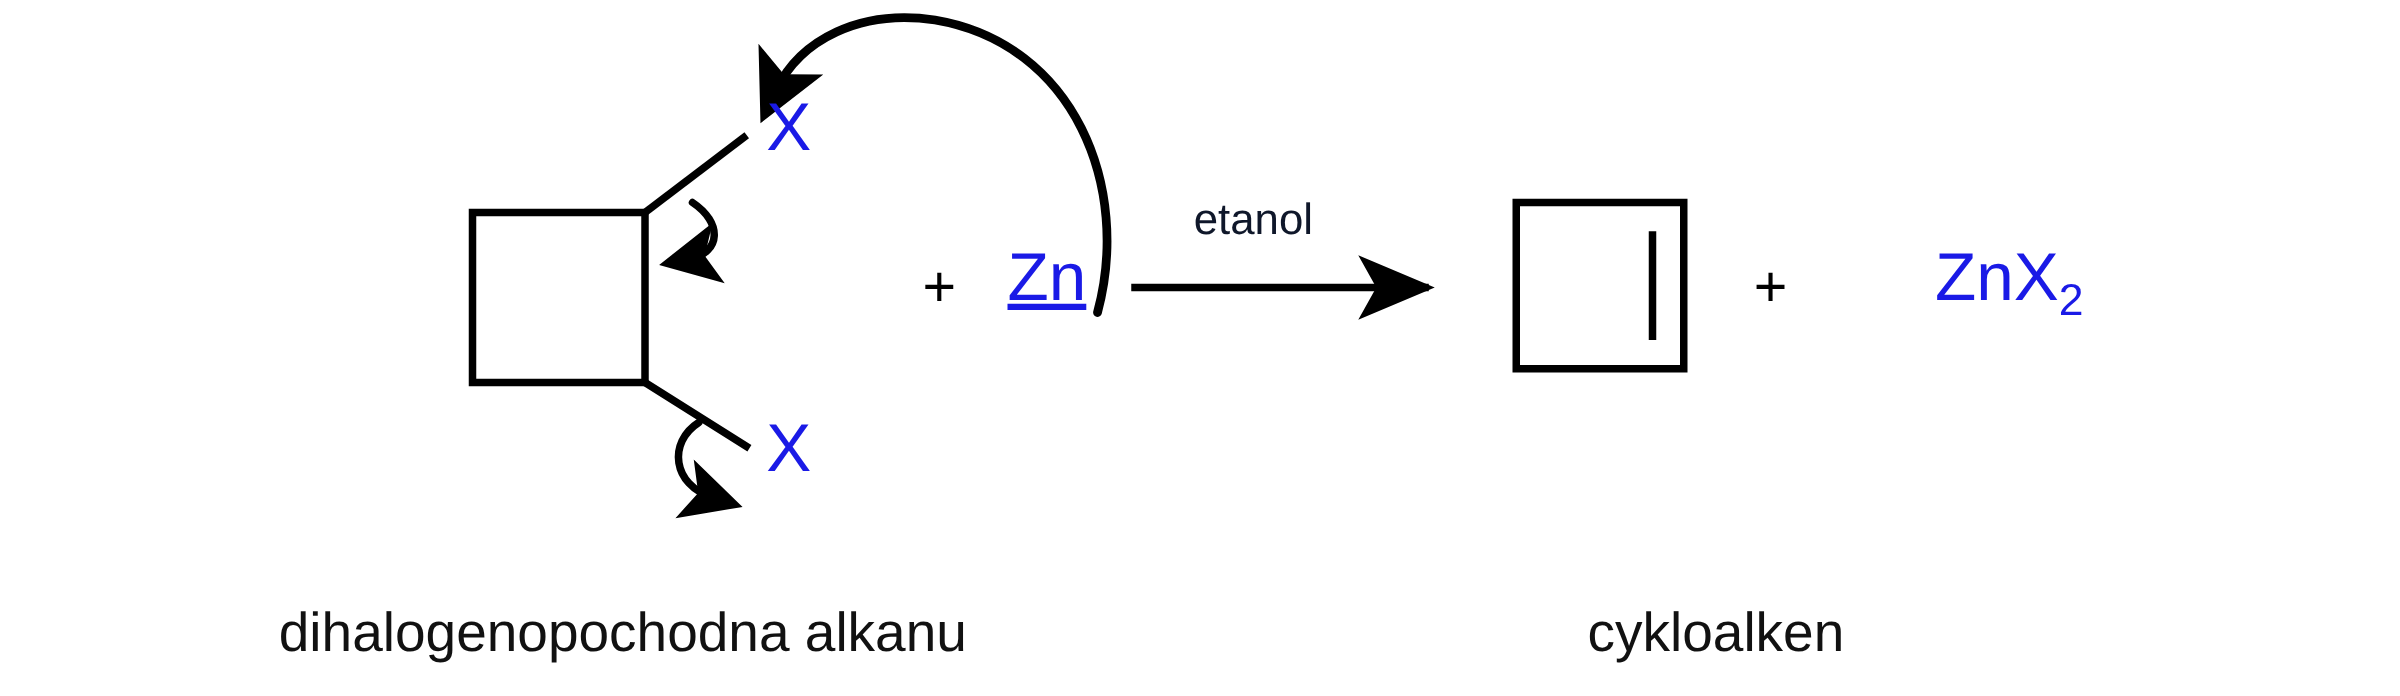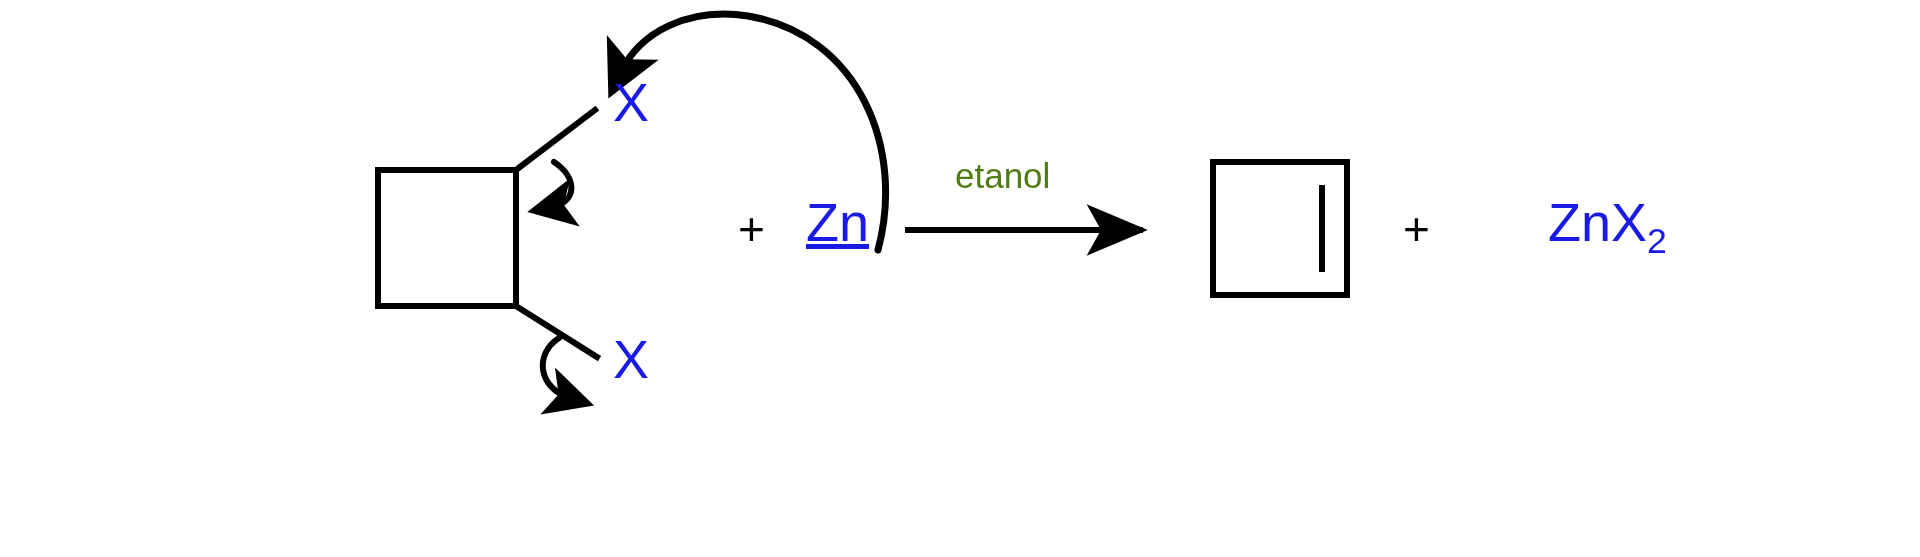--- a/index.html
+++ b/index.html
@@ -34,21 +34,21 @@
     color: #1a1ae6;
     font-family: "Liberation Sans", sans-serif;
   }
   .plus {
     font-size: 46px;
     color: #000000;
     font-family: "Liberation Sans", sans-serif;
   }
   .cond {
     font-size: 35px;
-    color: #4d7c0f;
+    color: #0f172a;
     font-family: "Liberation Sans", sans-serif;
   }
   .caption {
     font-size: 44px;
     color: #111111;
     font-family: "Liberation Sans", sans-serif;
   }
   .sub {
     font-size: 0.66em;
     vertical-align: sub;
@@ -101,15 +101,17 @@
   <div class="lbl plus" style="left:738px; top:206px;">+</div>
 
   <div class="lbl atom" style="left:806px; top:195px;text-decoration:underline;">Zn</div>
 
   <div class="lbl cond" style="left:955px; top:158px;">etanol</div>
 
   <div class="lbl plus" style="left:1403px; top:206px;">+</div>
 
   <div class="lbl atom" style="left:1548px; top:195px;"><span>ZnX</span><span class="sub">2</span></div>
 
+  <div class="lbl caption" style="left:223px; top:485px;">dihalogenopochodna alkanu</div>
 
+  <div class="lbl caption" style="left:1270px; top:485px;">cykloalken</div>
 
 </div>
 
 </body></html>

